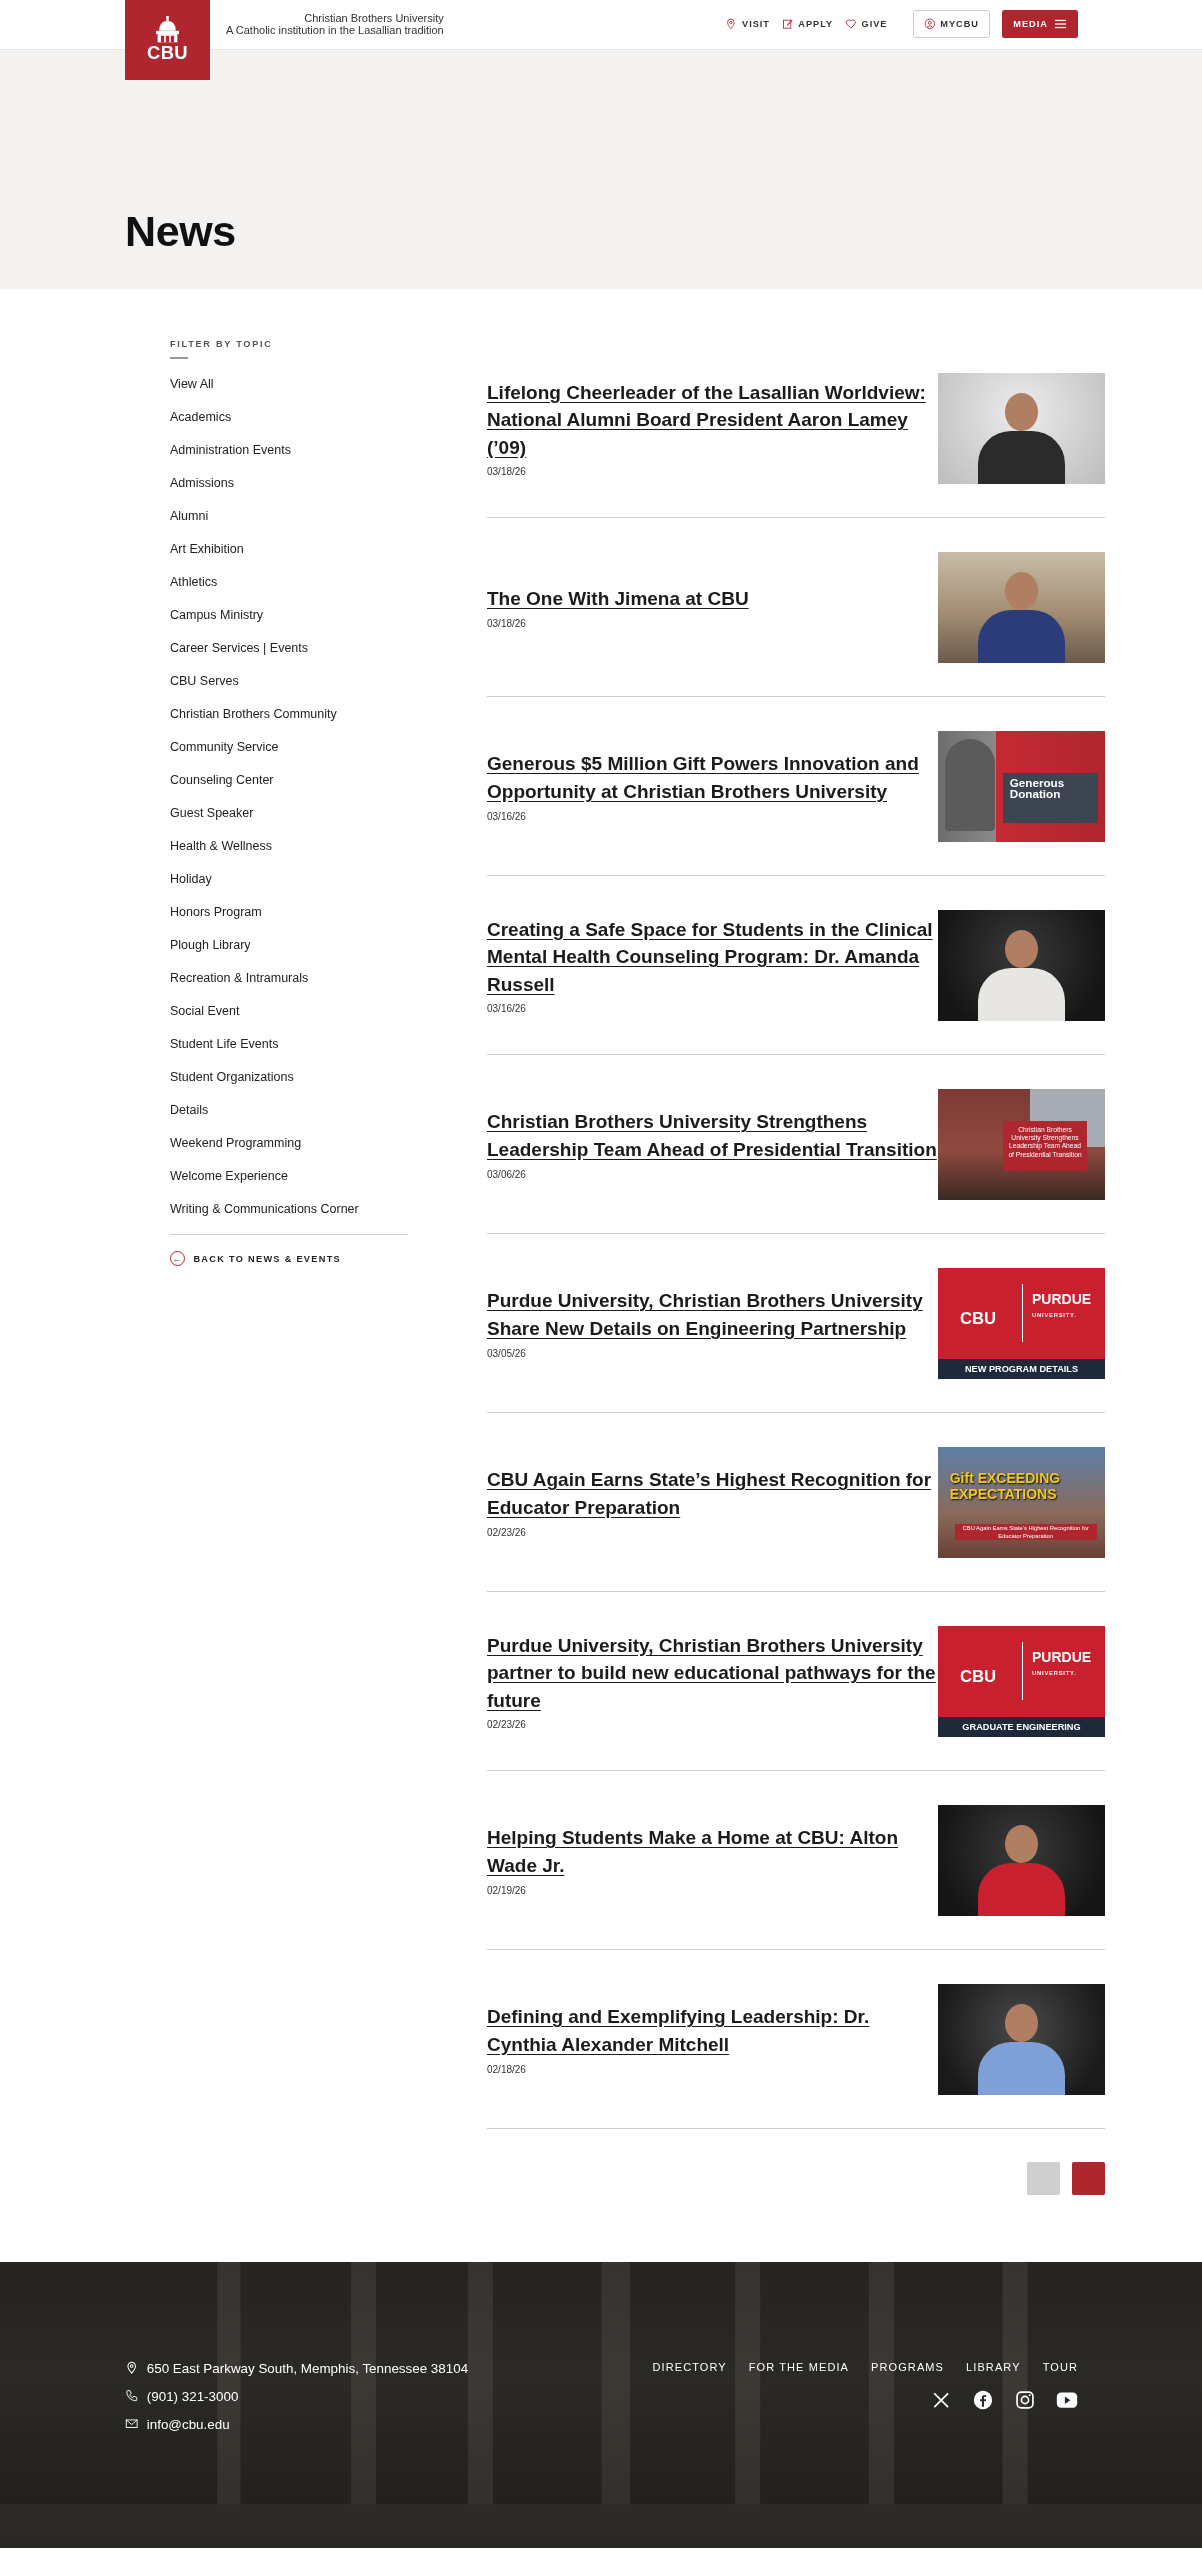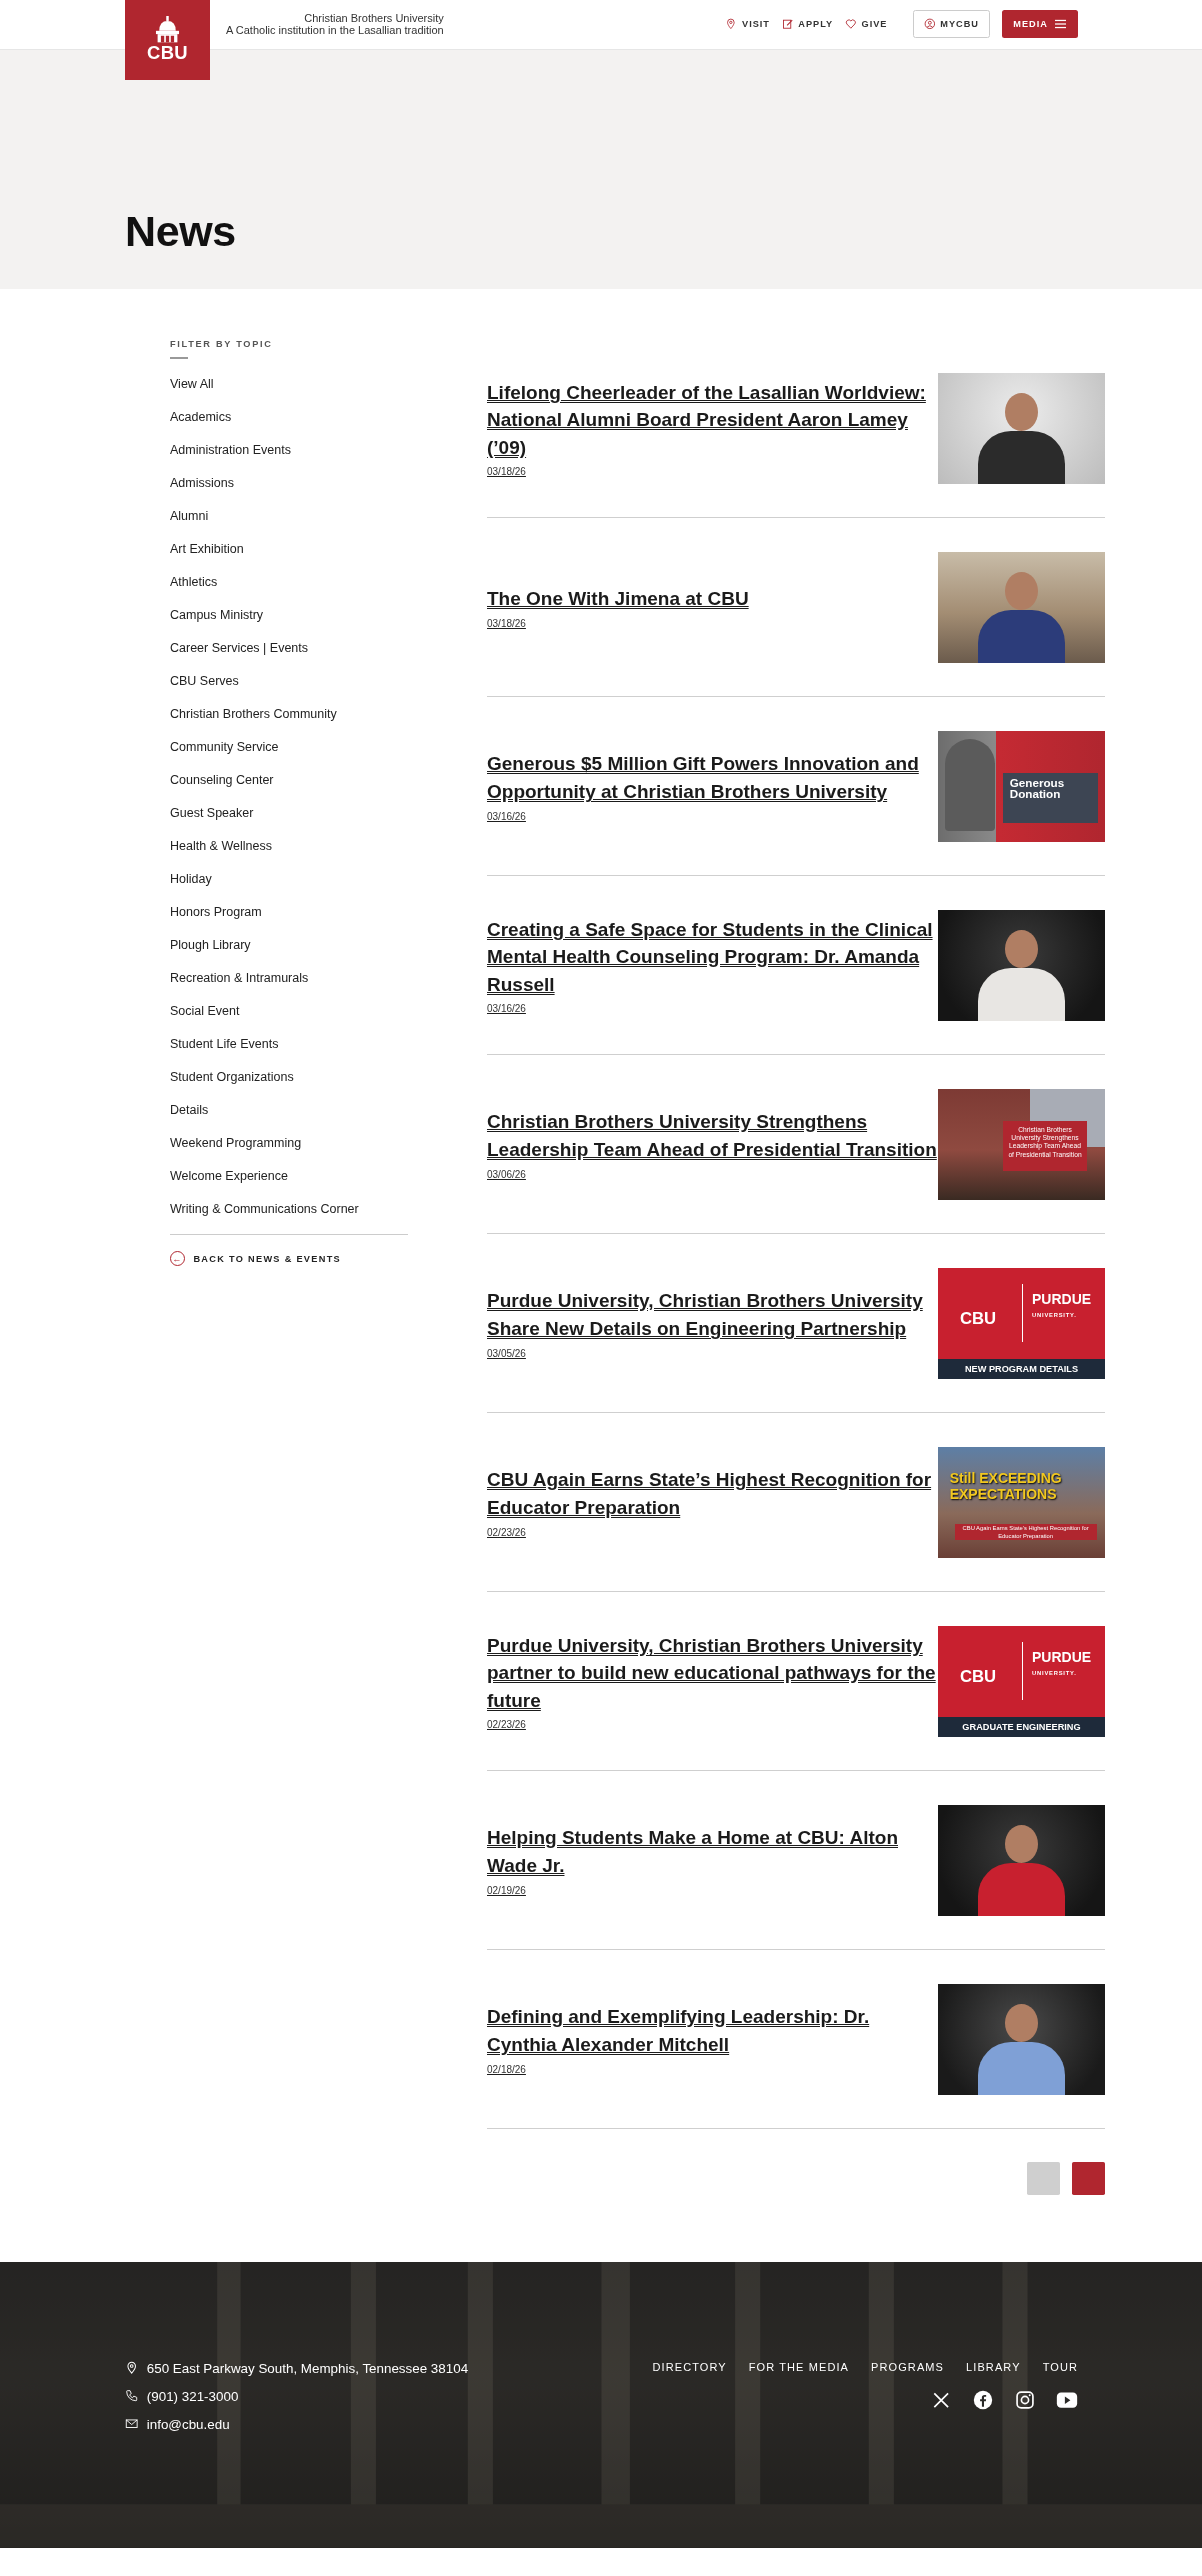--- a/index.html
+++ b/index.html
@@ -27,21 +27,21 @@
   .main { position: relative; padding: 50px 125px 67px; display: flex; }
   .sidebar { width: 238px; flex-shrink: 0; margin-left: 45px; }
   .filter-title { font-size: 9.2px; letter-spacing: 1.7px; color: #555; font-weight: 700; }
   .filter-bar { width: 18.4px; height: 1.7px; background: #999; margin: 8.4px 0 16.7px; }
   .topic { display: block; font-size: 12.5px; color: #222; height: 33px; line-height: 16.7px; }
   .side-divider { border-top: 0.8px solid #ccc; margin-top: 0px; width: 238px; }
   .back-link { display: flex; align-items: center; gap: 8.4px; margin-top: 16.7px; font-size: 9.2px; letter-spacing: 1.3px; font-weight: 700; color: #222; }
   .back-circle { width: 15px; height: 15px; border: 0.8px solid #b0262f; border-radius: 50%; display: flex; align-items: center; justify-content: center; color: #b0262f; font-size: 9.2px; }
 
   .list { margin-left: 79px; width: 635px; }
-  .item { height: 179px; border-bottom: 0.8px solid #cfcfcf; display: flex; align-items: center; justify-content: space-between; text-decoration: underline; }
+  .item { height: 179px; border-bottom: 0.8px solid #cfcfcf; display: flex; align-items: center; justify-content: space-between; }
   .item + .item { }
   .item-text { width: 451px; }
   .item-title { display: block; font-size: 19px; line-height: 27.6px; font-weight: 700; text-decoration: underline; text-underline-offset: 3.3px; color: #1b1b1b; }
   .item-date { font-size: 10px; color: #333; margin-top: 5px; }
   .thumb { width: 167px; height: 111px; flex-shrink: 0; position: relative; overflow: hidden; }
 
   .pager { display: flex; justify-content: flex-end; gap: 11.7px; margin-top: 33px; }
   .pg { width: 33px; height: 33px; border-radius: 1.7px; }
   .pg-prev { background: #cfcfcf; }
   .pg-next { background: #b0262f; }
@@ -226,21 +226,21 @@
       <div style="position:absolute;left:94px;top:25px;color:#fff;font-weight:900;font-size:14px;line-height:13.4px">PURDUE<br><span style="font-size:5.8px;letter-spacing:0.8px">UNIVERSITY.</span></div>
       <div style="position:absolute;left:0;right:0;bottom:0;height:20px;background:#1e2a3a;color:#fff;font-weight:700;font-size:9.2px;text-align:center;line-height:20px">NEW PROGRAM DETAILS</div>
     </div>
         </article>
         <article class="item">
     <div class="item-text">
       <a class="item-title">CBU Again Earns State’s Highest Recognition for Educator Preparation</a>
       <div class="item-date">02/23/26</div>
     </div>
     <div class="thumb" style="background:linear-gradient(180deg,#5d7fa6 0%,#8a6a5a 60%,#6a3f36 100%)">
-      <div style="position:absolute;left:11.7px;top:23.4px;color:#f2c81f;font-weight:900;font-size:14px;line-height:16px;text-shadow:0.8px 0.8px 1.7px #000">Still EXCEEDING EXPECTATIONS</div>
+      <div style="position:absolute;left:11.7px;top:23.4px;color:#f2c81f;font-weight:900;font-size:14px;line-height:16px;text-shadow:0.8px 0.8px 1.7px #000">Gift EXCEEDING EXPECTATIONS</div>
       <div style="position:absolute;left:16.7px;right:8.4px;top:77px;height:16.7px;background:#b0262f;color:#fff;font-size:5.8px;line-height:7.5px;padding:1.7px 3.3px;text-align:center">CBU Again Earns State's Highest Recognition for Educator Preparation</div>
     </div>
         </article>
         <article class="item">
     <div class="item-text">
       <a class="item-title">Purdue University, Christian Brothers University partner to build new educational pathways for the future </a>
       <div class="item-date">02/23/26</div>
     </div>
     <div class="thumb" style="background:#c8202f">
       <div style="position:absolute;left:15px;top:18.4px;width:50px;height:50px;color:#fff;font-weight:900;font-size:16.7px;text-align:center;padding-top:23.4px">CBU</div>

